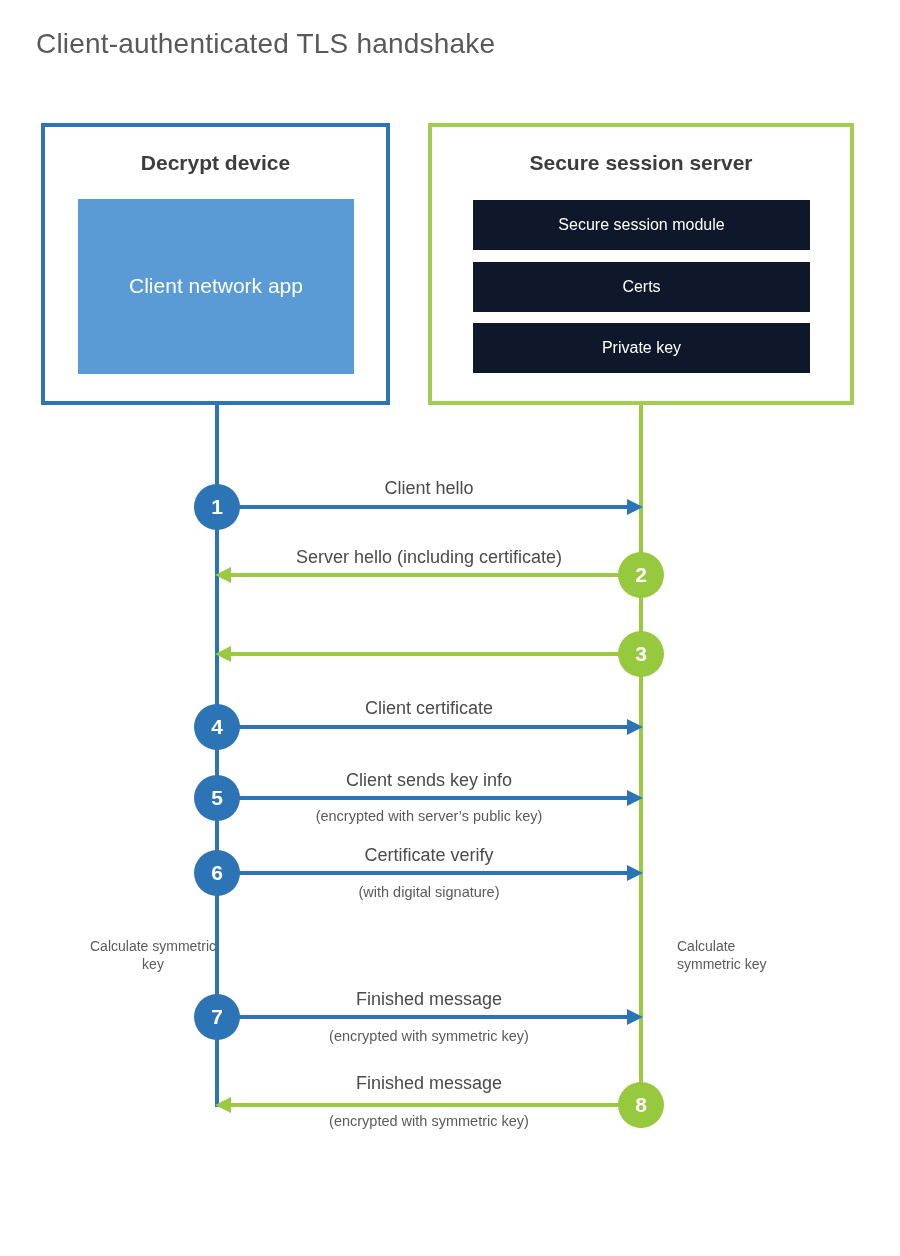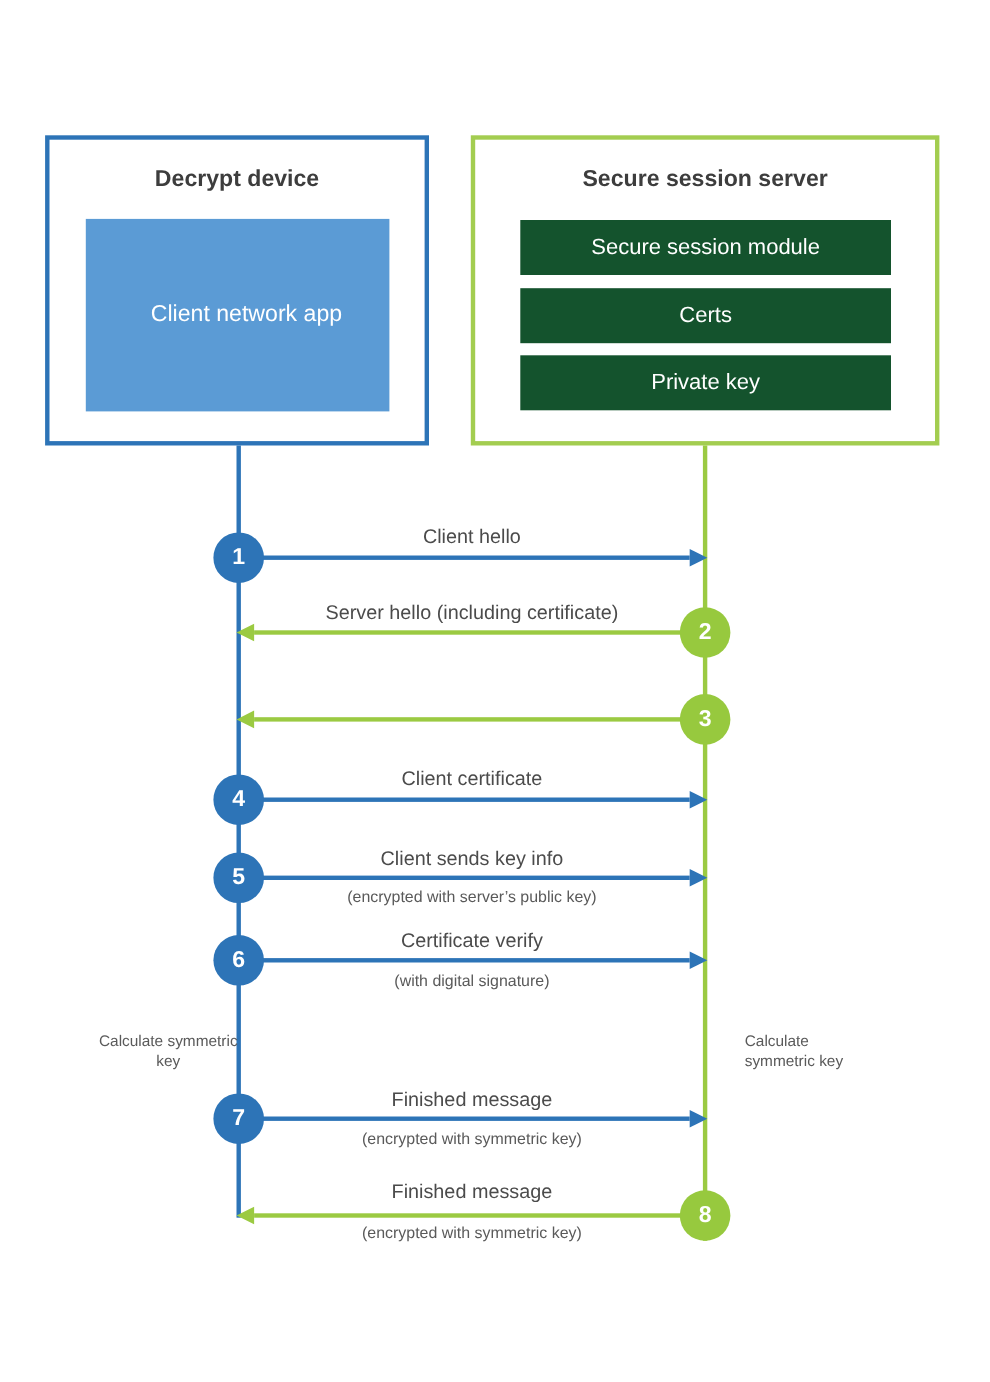--- a/index.html
+++ b/index.html
@@ -6,23 +6,23 @@
   #canvas{position:relative;width:900px;height:1256px;background:#ffffff;overflow:hidden;
           font-family:"Liberation Sans", sans-serif;}
   .title{position:absolute;left:36px;top:28px;font-size:28px;font-weight:400;color:#58595b;letter-spacing:.2px;}
   
   .actor-box{position:absolute;top:123px;height:282px;background:#fff;box-sizing:border-box;}
   .client-box{left:41px;width:349px;border:4px solid #2d74b7;}
   .server-box{left:428px;width:426px;border:4px solid #a3cd50;}
   .actor-title{margin-top:24px;text-align:center;font-size:21px;font-weight:700;color:#3d3d3d;}
   .app-box{position:absolute;left:78px;top:199px;width:276px;height:175px;background:#5b9bd5;
            display:flex;align-items:center;justify-content:center;}
-  .app-box span{display:block;width:190px;text-align:right;color:#ffffff;font-size:21px;line-height:1.35;}
-  .bar{position:absolute;left:473px;width:337px;height:50px;background:#14532d;
-       display:flex;align-items:center;justify-content:center;color:#ffffff;font-size:20px;}
+  .app-box span{display:block;width:190px;text-align:center;color:#ffffff;font-size:21px;line-height:1.35;}
+  .bar{position:absolute;left:473px;width:337px;height:50px;background:#0f172a;
+       display:flex;align-items:center;justify-content:center;color:#ffffff;font-size:16px;}
   
   .lifeline{position:absolute;width:4px;}
   .lifeline.blue{left:215px;top:405px;height:702px;background:#2d74b7;}
   .lifeline.green{left:639px;top:405px;height:723px;background:#9bca42;}
   
   .msg-label{position:absolute;left:217px;width:424px;text-align:center;font-size:18px;color:#4b4b4b;}
   .msg-sub{position:absolute;left:217px;width:424px;text-align:center;font-size:14.5px;color:#5a5a5a;}
   .mline{position:absolute;height:4px;}
   .mline.blue{background:#2d74b7;left:217px;width:410px;}
   .mline.green{background:#9bca42;left:231px;width:410px;}
@@ -35,20 +35,21 @@
   .circle.blue{background:#2d74b7;left:194px;}
   .circle.green{background:#97c93e;left:618px;}
   .note{position:absolute;font-size:13.5px;color:#5a5a5a;line-height:1.3;}
   .calc{position:absolute;font-size:14px;color:#5a5a5a;line-height:1.3;}
 </style>
 </head>
 <body>
 
 <div id="canvas">
 
+  <div class="title">Client-authenticated TLS handshake</div>
 
   <div class="actor-box client-box">
     <div class="actor-title">Decrypt device</div>
   </div>
   <div class="app-box">
     <span>Client network app</span>
   </div>
 
   <div class="actor-box server-box">
     <div class="actor-title">Secure session server</div>

